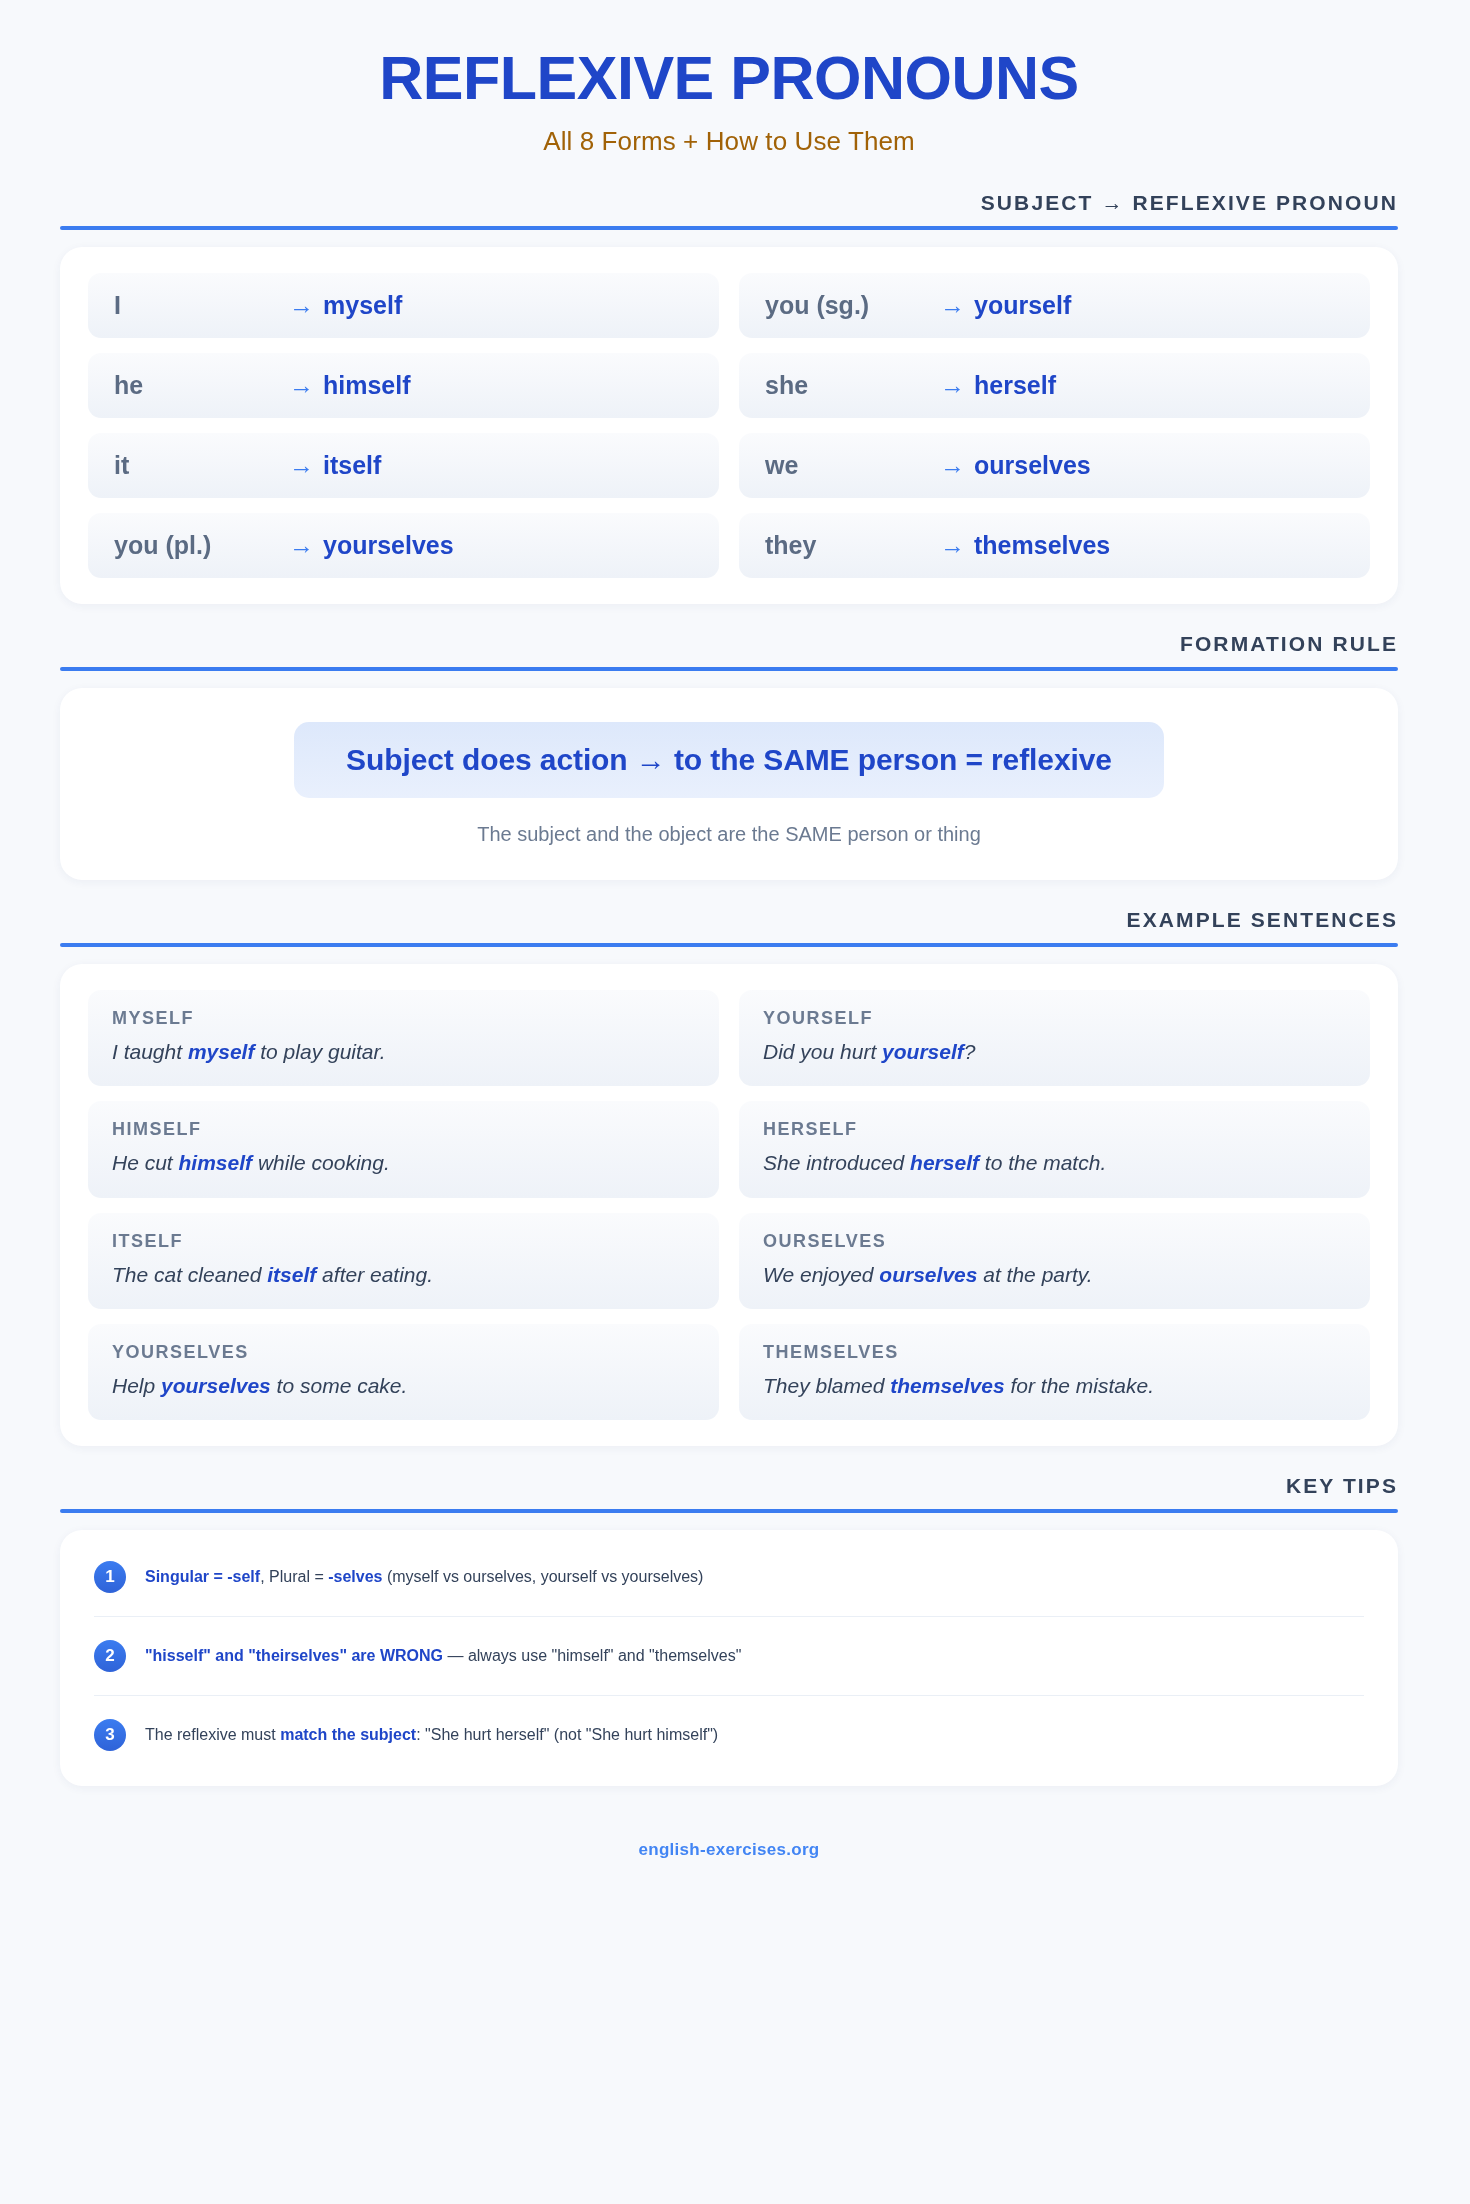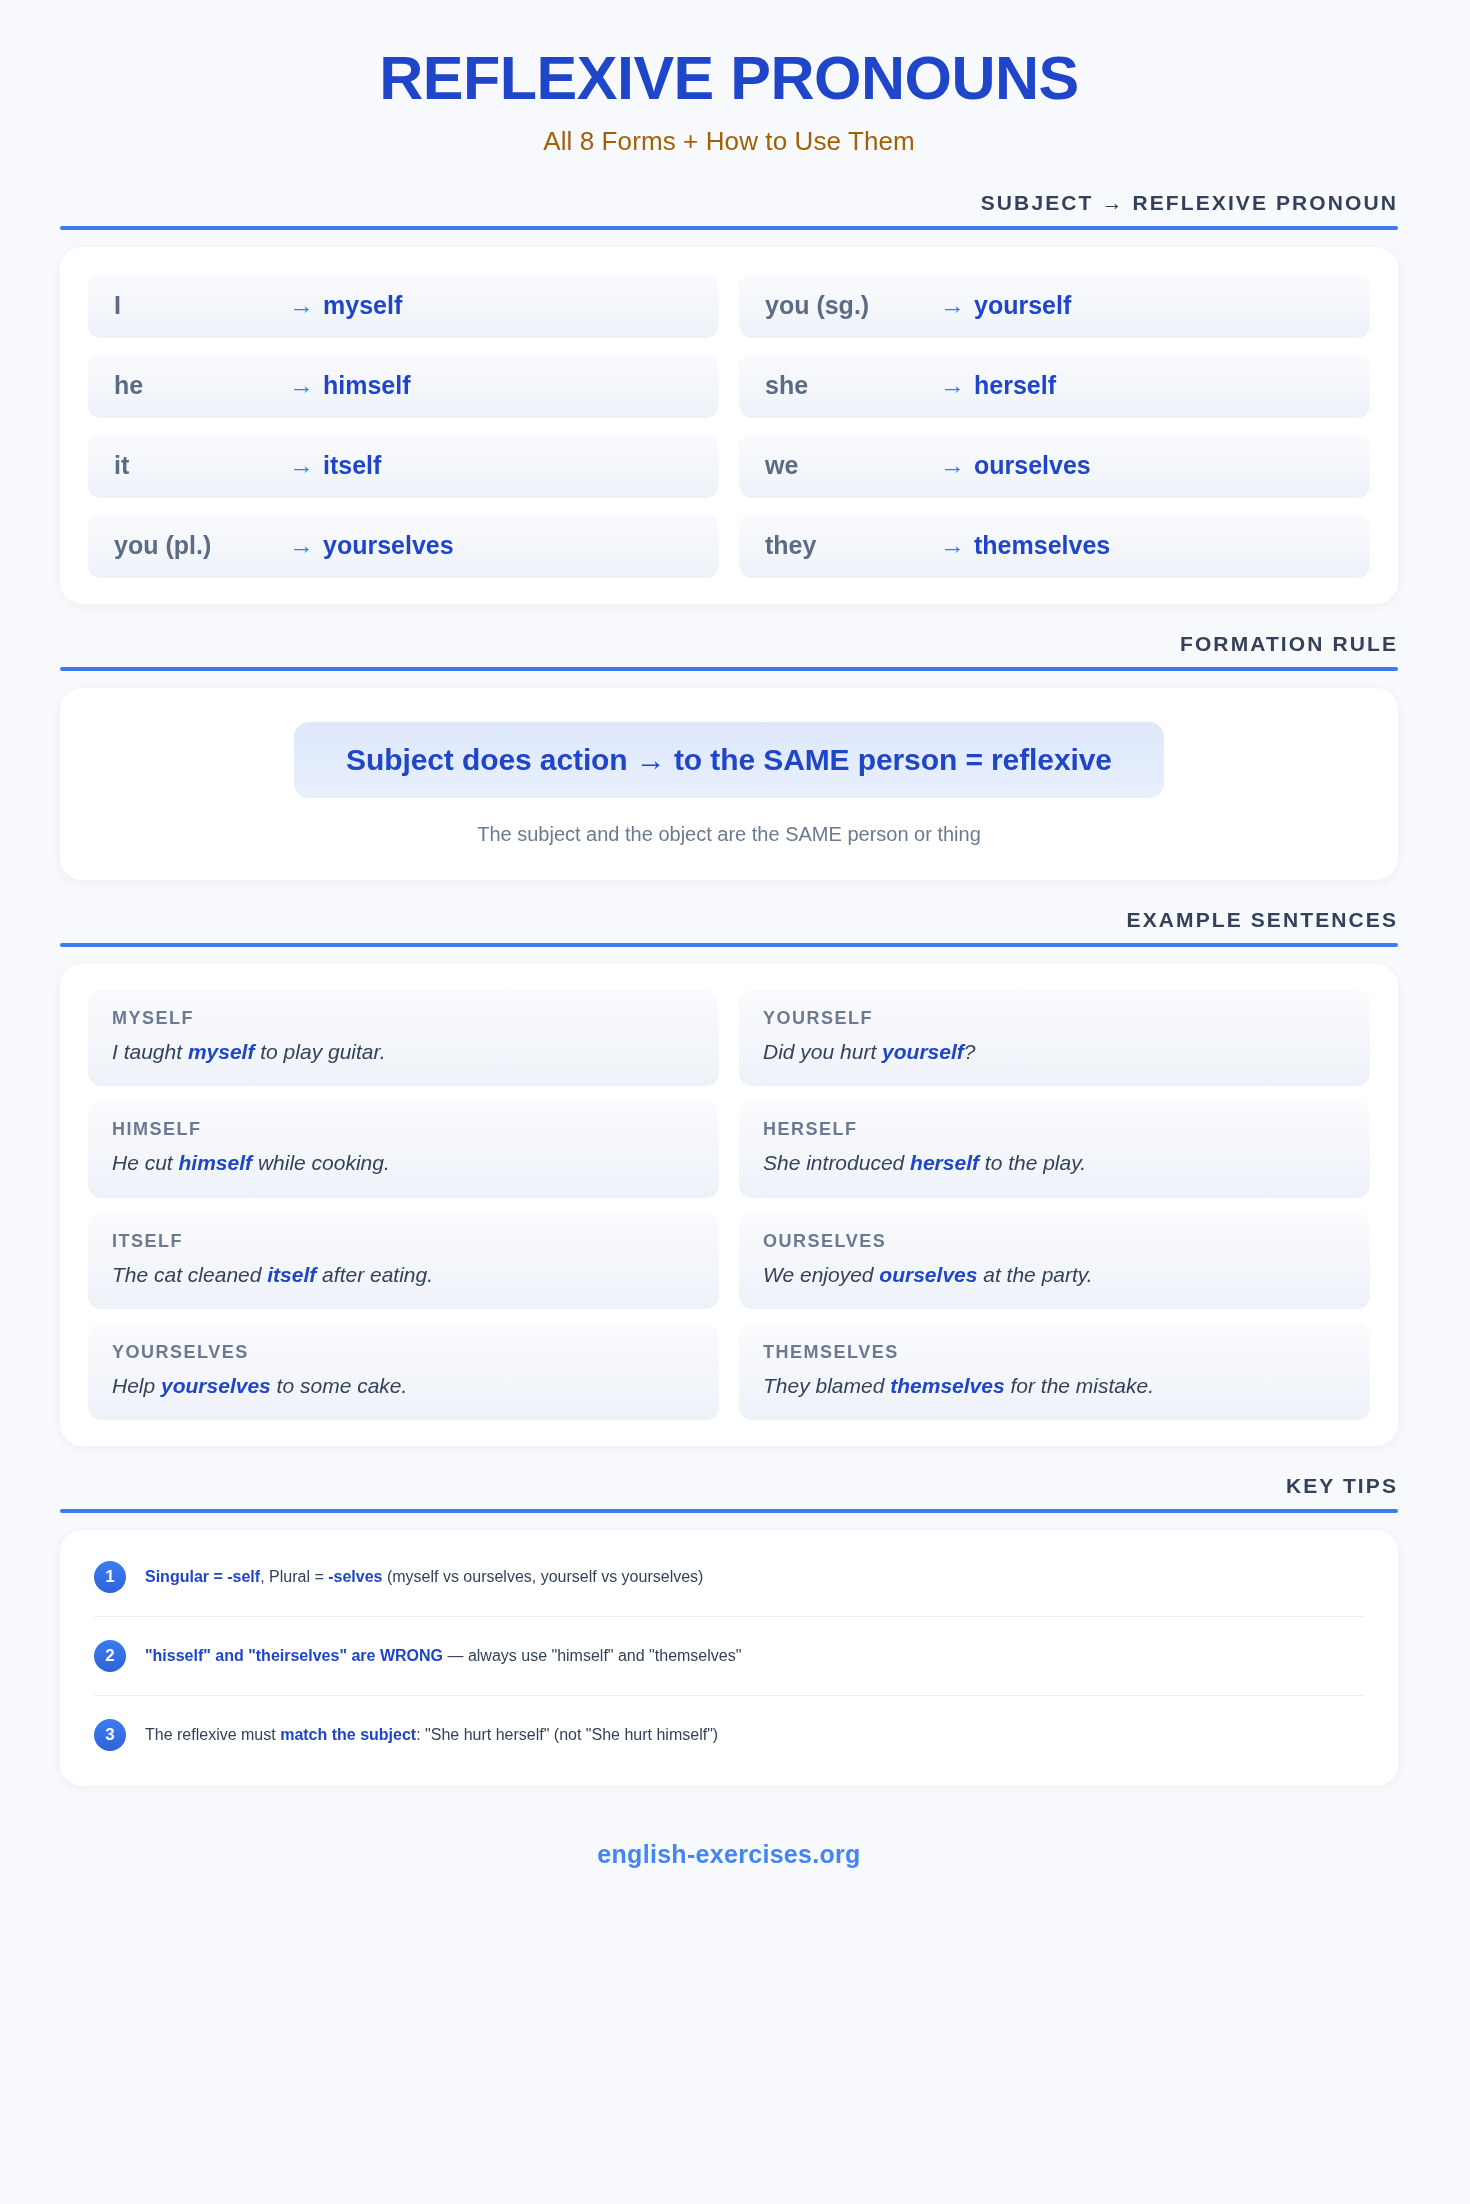--- a/index.html
+++ b/index.html
@@ -206,21 +206,21 @@
   }
 
   
   .footer {
     margin-top: 54px;
     text-align: center;
     padding-bottom: 40px;
   }
 
   .footer-link {
-    font-size: 25px;
+    font-size: 17px;
     font-weight: 700;
     color: #4285f4;
     letter-spacing: 0.3px;
     text-decoration: none;
   }
 </style>
 </head>
 <body>
 
 <div class="page">
@@ -304,21 +304,21 @@
         <div class="example-card">
           <div class="ex-label">YOURSELF</div>
           <div class="ex-sentence"><span>Did you hurt </span><b>yourself</b><span>?</span></div>
         </div>
         <div class="example-card">
           <div class="ex-label">HIMSELF</div>
           <div class="ex-sentence"><span>He cut </span><b>himself</b><span> while cooking.</span></div>
         </div>
         <div class="example-card">
           <div class="ex-label">HERSELF</div>
-          <div class="ex-sentence"><span>She introduced </span><b>herself</b><span> to the play.</span></div>
+          <div class="ex-sentence"><span>She introduced </span><b>herself</b><span> to the match.</span></div>
         </div>
         <div class="example-card">
           <div class="ex-label">ITSELF</div>
           <div class="ex-sentence"><span>The cat cleaned </span><b>itself</b><span> after eating.</span></div>
         </div>
         <div class="example-card">
           <div class="ex-label">OURSELVES</div>
           <div class="ex-sentence"><span>We enjoyed </span><b>ourselves</b><span> at the party.</span></div>
         </div>
         <div class="example-card">

